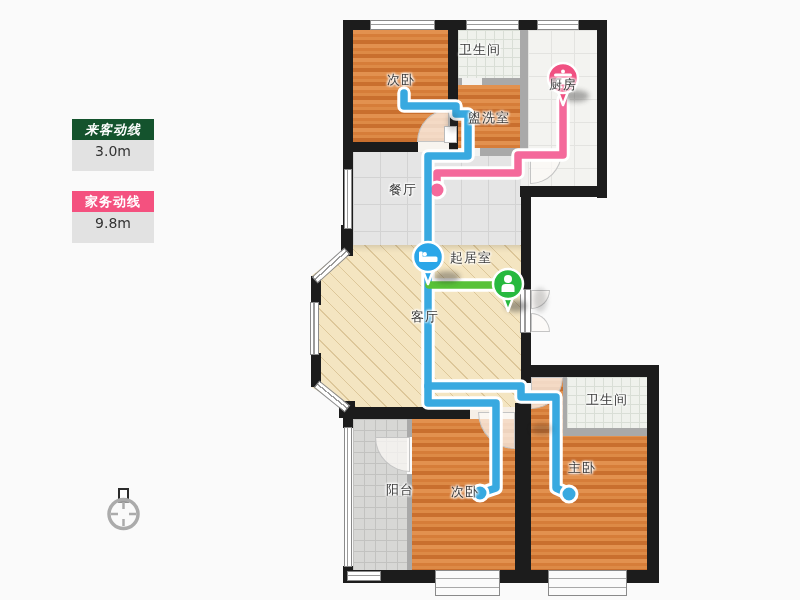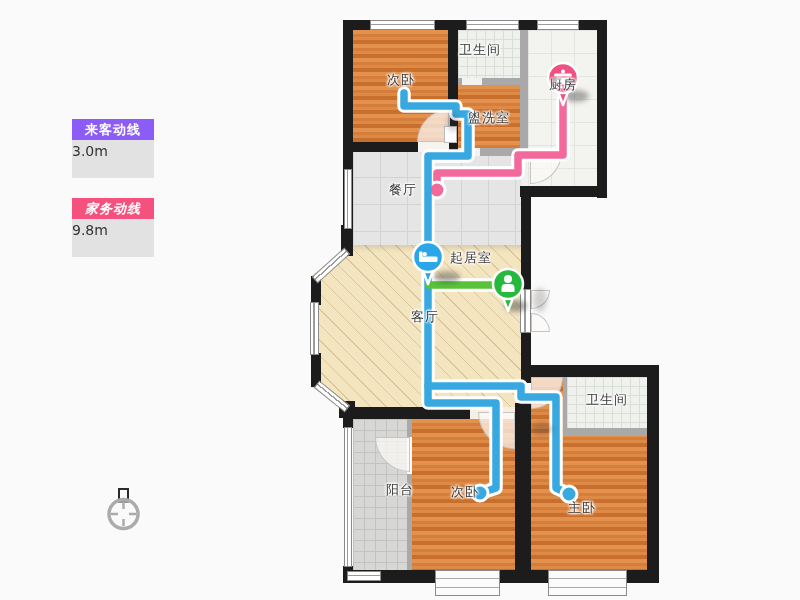--- a/index.html
+++ b/index.html
@@ -41,35 +41,35 @@
   .leaf{background:#fff;border:1px solid #bbb;z-index:5;box-sizing:border-box;}
   
   .room-label{position:absolute;transform:translate(-50%,-50%);font-size:13px;color:#3a3a3a;
     letter-spacing:1px;white-space:nowrap;z-index:40;
     text-shadow:-1px -1px 2px #fff,1px -1px 2px #fff,-1px 1px 2px #fff,1px 1px 2px #fff,0 0 3px #fff;}
   
   .legend{position:absolute;left:72px;top:119px;width:82px;z-index:50;}
   .legend-item{margin-bottom:20px;}
   .legend-head{height:21px;line-height:21px;text-align:center;color:#fff;font-weight:bold;
     font-size:13px;letter-spacing:1px;}
-  .legend-val{height:38px;line-height:22px;background:#e2e2e2;color:#333;font-size:14px;}
+  .legend-val{height:31px;line-height:22px;text-align:center;background:#e2e2e2;color:#333;font-size:14px;}
   #flow-svg{position:absolute;left:0;top:0;z-index:30;}
 </style>
 </head>
 <body>
 
 <div id="canvas">
 
   <div class="legend">
     <div class="legend-item">
-      <div class="legend-head" style="background: #8b5cf6;">来客动线</div>
+      <div class="legend-head" style="background: #14532d; font-style: italic;">来客动线</div>
       <div class="legend-val">3.0m</div>
     </div>
     <div class="legend-item">
-      <div class="legend-head" style="background: rgb(244, 81, 127); font-style: italic;">家务动线</div>
+      <div class="legend-head" style="background: rgb(244, 81, 127);">家务动线</div>
       <div class="legend-val">9.8m</div>
     </div>
   </div>
 
   <div class="abs wood" style="left:353px;top:30px;width:95px;height:112px"></div>
   <div class="abs tile-bath" style="left:458px;top:30px;width:62px;height:48px"></div>
   <div class="abs wood" style="left:458px;top:85px;width:62px;height:63px"></div>
   <div class="abs tile-kitchen" style="left:528px;top:30px;width:69px;height:156px"></div>
   <div class="abs" style="left:520px;top:150px;width:8px;height:36px;background:#f0f0ee;z-index:1"></div>
   <div class="abs tile-dining" style="left:353px;top:150px;width:168px;height:100px"></div>
@@ -139,21 +139,21 @@
 
   <div class="room-label" style="left:401px;top:80px">次卧</div>
   <div class="room-label" style="left:480px;top:50px">卫生间</div>
   <div class="room-label" style="left:489px;top:118px">盥洗室</div>
   <div class="room-label" style="left:563px;top:85px">厨房</div>
   <div class="room-label" style="left:403px;top:190px">餐厅</div>
   <div class="room-label" style="left:471px;top:258px">起居室</div>
   <div class="room-label" style="left:425px;top:317px">客厅</div>
   <div class="room-label" style="left:400px;top:490px">阳台</div>
   <div class="room-label" style="left:465px;top:492px">次卧</div>
-  <div class="room-label" style="left:582px;top:508px">主卧</div>
+  <div class="room-label" style="left:582px;top:468px">主卧</div>
   <div class="room-label" style="left:607px;top:400px">卫生间</div>
 
   <svg id="flow-svg" width="800" height="600">
     <defs>
       <filter id="softblur" x="-60%" y="-60%" width="220%" height="220%">
         <feGaussianBlur stdDeviation="2.6"></feGaussianBlur>
       </filter>
     </defs>
   <polyline fill="none" stroke-linecap="round" stroke-linejoin="round" points="563,100 563,155 518,155 518,173 437,173 437,187" stroke="#ffffff" stroke-width="13.5"></polyline>
       <polyline fill="none" stroke-linecap="round" stroke-linejoin="round" points="404,93 404,106 456,106 456,114 468,114 468,156 428,156 428,403 496,403 496,488 481,493" stroke="#ffffff" stroke-width="13.5"></polyline>

